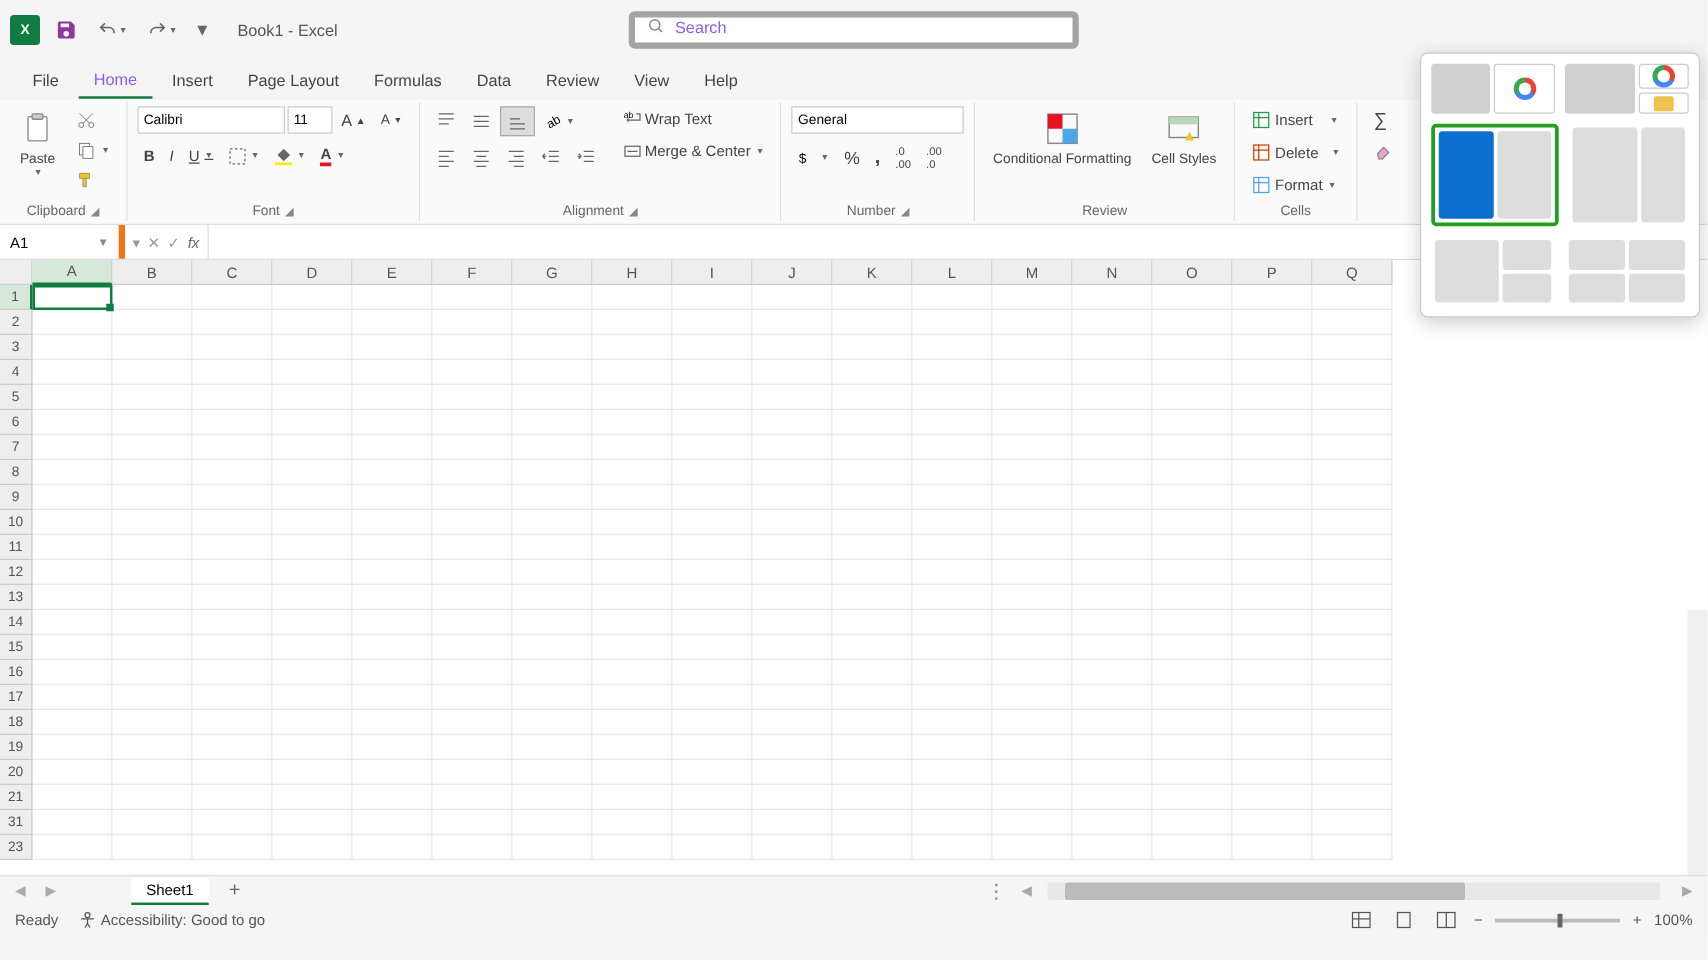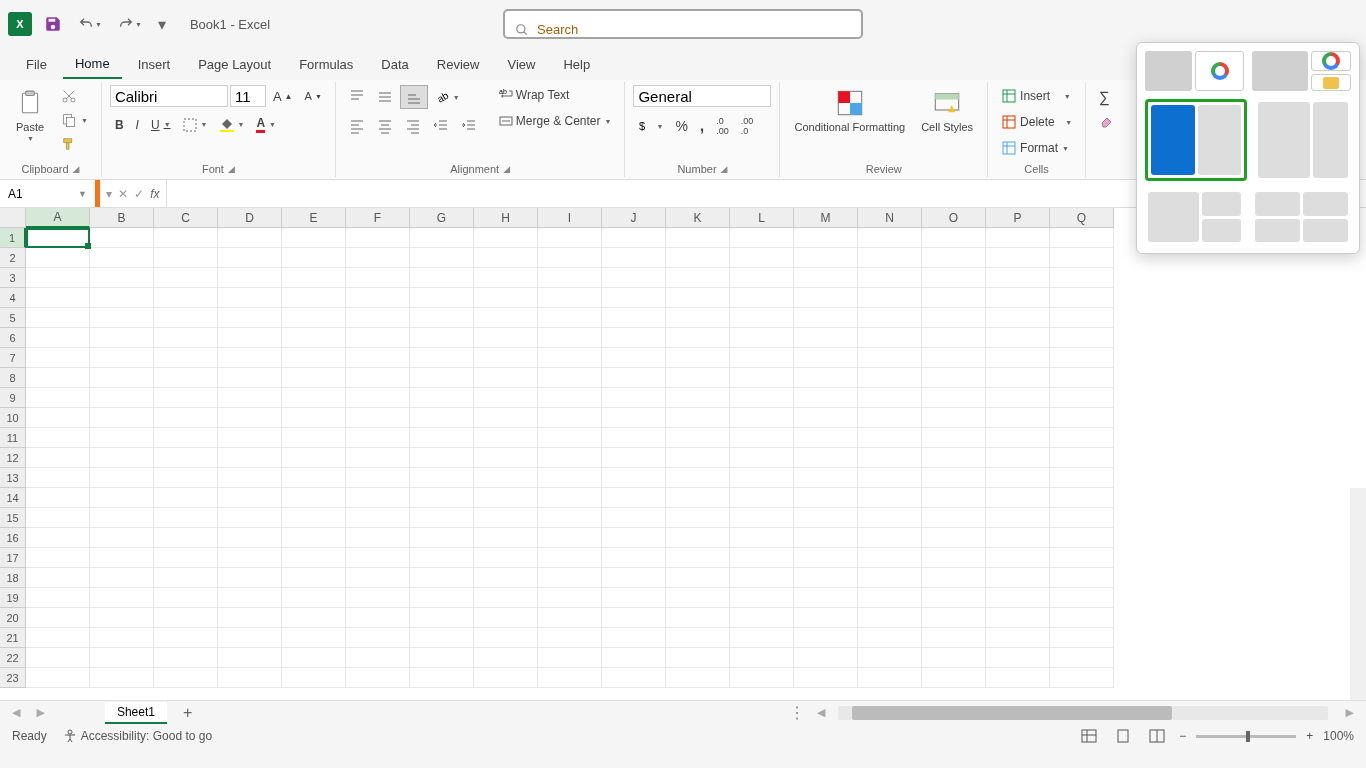--- a/index.html
+++ b/index.html
@@ -4,41 +4,41 @@
 <style>
 * { margin: 0; padding: 0; box-sizing: border-box; font-family: 'Segoe UI', sans-serif; }
 body { background: #f5f5f5; width: 1366px; height: 768px; overflow: hidden; position: relative; }
 
 .titlebar { height: 48px; display: flex; align-items: center; padding: 0 8px; background: #f5f5f5; }
 .titlebar-left { display: flex; align-items: center; gap: 8px; }
 .excel-logo { width: 24px; height: 24px; background: #107c41; border-radius: 3px; display: flex; align-items: center; justify-content: center; color: white; font-weight: bold; font-size: 11px; }
 .save-icon { width: 18px; height: 18px; color: #8b3a9e; }
 .qat-btn { padding: 4px; display: flex; align-items: center; color: #666; cursor: pointer; }
 .doc-title { margin-left: 12px; font-size: 13px; color: #555; }
-.search-box { margin-left: auto; margin-right: auto; width: 360px; height: 30px; background: white; border: 2px solid #a3a3a3; border-radius: 5px; display: flex; align-items: flex-end; padding: 0 10px; gap: 8px; color: #a16207; font-size: 13px; position: absolute; left: 50%; transform: translateX(-50%); }
+.search-box { margin-left: auto; margin-right: auto; width: 360px; height: 30px; background: white; border: 5px solid #a3a3a3; border-radius: 5px; display: flex; align-items: flex-start; padding: 0 10px; gap: 8px; color: #8b5cf6; font-size: 13px; position: absolute; left: 50%; transform: translateX(-50%); }
 .titlebar-right { margin-left: auto; display: flex; align-items: center; gap: 12px; }
 .user-name { font-size: 12px; color: #555; }
 .avatar { width: 24px; height: 24px; border-radius: 50%; background: #6b4848; color: white; display: flex; align-items: center; justify-content: center; font-size: 10px; }
 .win-btn { width: 40px; height: 30px; display: flex; align-items: center; justify-content: center; color: #444; cursor: pointer; }
 
 .ribbon-tabs { height: 32px; display: flex; align-items: center; padding: 0 14px; gap: 4px; }
 .ribbon-tab { padding: 6px 12px; font-size: 13px; color: #444; cursor: pointer; }
-.ribbon-tab.active { color: #0f172a; border-bottom: 2px solid #107c41; font-weight: 500; }
+.ribbon-tab.active { color: #8b5cf6; border-bottom: 2px solid #107c41; font-weight: 500; }
 
 .ribbon { height: 100px; background: #fafafa; border-bottom: 1px solid #ddd; display: flex; padding: 2px 0; }
 .ribbon-group { border-right: 1px solid #e0e0e0; padding: 3px 8px 2px; display: flex; flex-direction: column; }
 .ribbon-group-content { flex: 1; display: flex; align-items: flex-start; gap: 4px; }
 .ribbon-group-label { font-size: 11px; color: #666; text-align: center; padding-top: 2px; display: flex; justify-content: center; align-items: center; gap: 4px; }
 .group-launcher { font-size: 9px; color: #888; }
 .big-btn { display: flex; flex-direction: column; align-items: center; gap: 2px; padding: 2px 6px; font-size: 11px; color: #444; cursor: pointer; justify-content: center; }
 .big-btn .icon { width: 32px; height: 32px; display: flex; align-items: center; justify-content: center; }
 .small-btn { padding: 3px 5px; display: flex; align-items: center; gap: 3px; cursor: pointer; font-size: 12px; color: #444; }
 .col-stack { display: flex; flex-direction: column; gap: 2px; }
 .row-stack { display: flex; gap: 2px; align-items: center; }
-.font-select { height: 22px; border: 1px solid #ccc; font-size: 15px; padding: 0 4px; background: white; }
+.font-select { height: 22px; border: 1px solid #ccc; font-size: 11px; padding: 0 4px; background: white; }
 .dropdown-arrow { font-size: 7px; color: #666; margin-left: 1px; }
 
 .formula-bar { height: 28px; display: flex; align-items: center; background: white; border-bottom: 1px solid #ddd; }
 .name-box { width: 100px; height: 100%; border-right: 5px solid #f97316; display: flex; align-items: center; padding: 0 8px; font-size: 12px; }
 .name-box-arrow { margin-left: auto; color: #888; font-size: 9px; }
 .fx-buttons { display: flex; align-items: center; padding: 0 6px; gap: 6px; color: #999; font-size: 12px; border-right: 1px solid #ddd; height: 100%; }
 .fx-label { font-style: italic; color: #666; }
 .formula-input { flex: 1; padding: 0 8px; font-size: 12px; }
 
 .sheet-area { position: relative; display: flex; height: 492px; background: white; }
@@ -436,21 +436,21 @@
       <div class="row-header">12</div>
       <div class="row-header">13</div>
       <div class="row-header">14</div>
       <div class="row-header">15</div>
       <div class="row-header">16</div>
       <div class="row-header">17</div>
       <div class="row-header">18</div>
       <div class="row-header">19</div>
       <div class="row-header">20</div>
       <div class="row-header">21</div>
-      <div class="row-header">22</div>
+      <div class="row-header">31</div>
       <div class="row-header">23</div>
     </div>
   <div class="cells" id="cells">
       <div class="cell-row">
         <div class="cell selected"></div>
         <div class="cell"></div>
         <div class="cell"></div>
         <div class="cell"></div>
         <div class="cell"></div>
         <div class="cell"></div>

